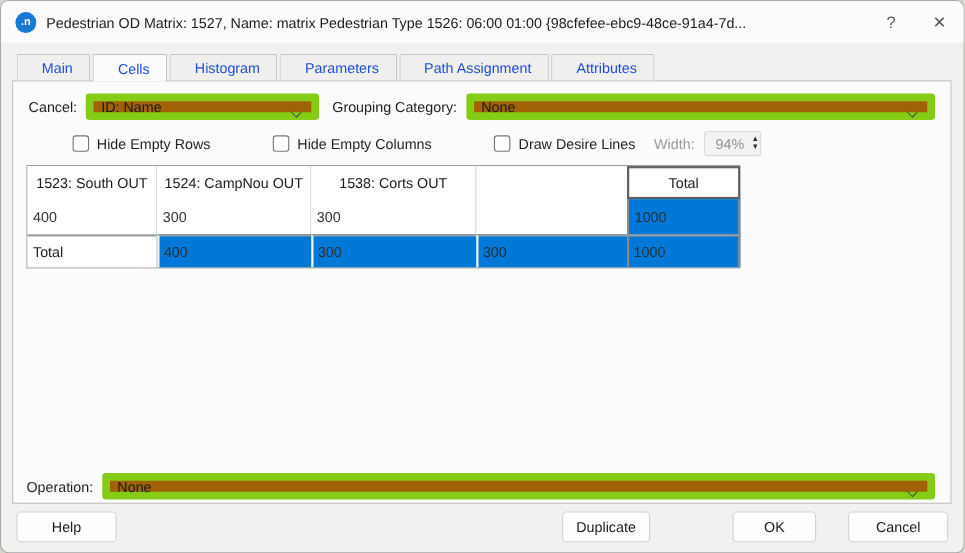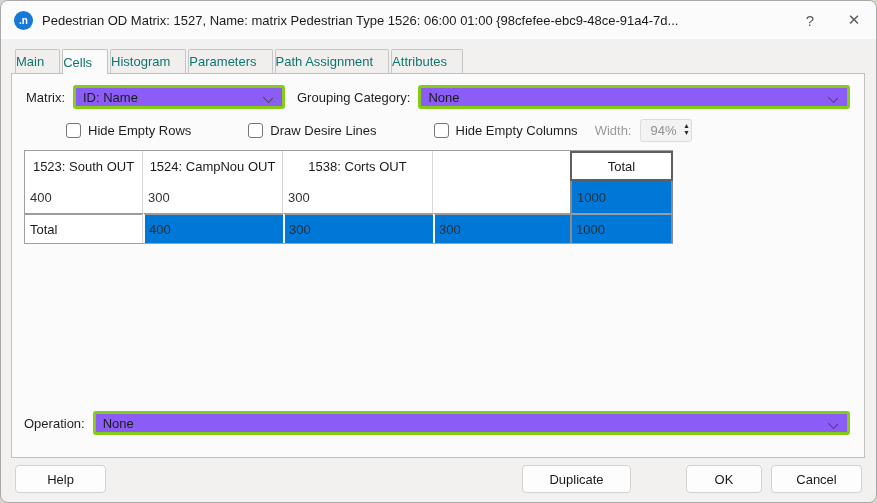--- a/index.html
+++ b/index.html
@@ -15,34 +15,34 @@
               font-size:10px; font-weight:bold; display:flex; align-items:center; justify-content:center;
               margin-right:9px; flex:0 0 auto; }
   .title-text { font-size:13px; color:#1b1b1b; white-space:nowrap; overflow:hidden; flex:1 1 auto; }
   .tb-btn { width:44px; height:38px; display:flex; align-items:center; justify-content:center;
             color:#5a5a5a; flex:0 0 auto; }
   .tb-help { font-size:15px; }
   .tb-close { font-size:15px; }
 
   
   .tabbar { display:flex; align-items:flex-end; margin:9px 0 0 14px; position:relative; z-index:2; height:25px; }
-  .tab { font-size:13px; color:#0f766e; background:#f0efee; border:1px solid #c6c6c6; border-bottom:none;
-         padding:4px 15px 4px 0; margin-right:2px; border-radius:2px 2px 0 0; height:24px; }
+  .tab { font-size:13px; color:#1d4ed8; background:#f0efee; border:1px solid #c6c6c6; border-bottom:none;
+         padding:4px 15px 4px 22px; margin-right:2px; border-radius:2px 2px 0 0; height:24px; }
   .tab.active { background:#fbfbfb; height:25px; padding-top:5px; margin-bottom:-1px; border-color:#c0c0c0; }
 
   
   .frame { position:absolute; left:10px; right:11px; top:72px; height:385px;
            background:#fbfbfb; border:1px solid #c0c0c0; }
 
   .row1 { display:flex; align-items:center; margin:11px 14px 0 14px; height:24px; }
   .row2 { display:flex; align-items:center; margin:10px 14px 0 14px; height:22px; }
   .lbl { font-size:13px; color:#1f1f1f; white-space:nowrap; }
   .lbl-dim { font-size:13px; color:#9a9a9a; white-space:nowrap; }
 
-  .combo { height:24px; background:#8b5cf6; border:3px solid #84cc16; border-radius:3px;
+  .combo { height:24px; background:#a16207; border:7px solid #84cc16; border-radius:3px;
            display:flex; align-items:center; padding-left:7px; font-size:13px; color:#1b1b1b;
            position:relative; }
   .combo .chev { position:absolute; right:10px; top:7px; width:8px; height:8px;
                  border-right:1.6px solid #444; border-bottom:1.6px solid #444;
                  transform:rotate(45deg) scaleY(0.8); transform-origin:center; margin-top:-1px; }
   .combo-headers { width:212px; margin:0 12px 0 8px; }
   .combo-grouping { flex:1 1 auto; margin-left:8px; }
 
   .chk { width:15px; height:15px; border:1px solid #767676; border-radius:3px; background:#fff;
          margin-right:7px; flex:0 0 auto; }
@@ -71,31 +71,31 @@
                display:flex; align-items:center; padding-left:5px; }
   .m-t0 { grid-row:3; grid-column:1; border-top:2px solid #9c9c9c; border-right:1px solid #d6d6d6;
           display:flex; align-items:center; padding-left:5px; color:#1b1b1b; background:#fff; }
   .m-tb { grid-row:3; border-top:2px solid #9c9c9c; background:#0078d7; color:#263037;
           border-left:2px solid #fafafa; display:flex; align-items:center; padding-left:4px; }
   .m-tb-total { grid-row:3; grid-column:5; border-top:2px solid #9c9c9c; background:#0078d7; color:#263037;
                 border-left:2px solid #8a8a8a; border-right:2px solid #8a8a8a;
                 display:flex; align-items:center; padding-left:4px; }
 
   
-  .op-row { position:absolute; left:12px; right:14px; bottom:22px; display:flex; align-items:center; }
+  .op-row { position:absolute; left:12px; right:14px; bottom:3px; display:flex; align-items:center; }
   .combo-op { flex:1 1 auto; margin-left:8px; }
 
   
   .footer { position:absolute; left:0; right:0; bottom:0; height:46px; display:flex;
-            align-items:center; padding:0 14px; }
+            align-items:center; padding:0 14px;gap:20px; }
   .btn { height:28px; background:#fdfdfd; border:1px solid #d2d2d2; border-radius:4px;
          font-size:13px; color:#1a1a1a; display:flex; align-items:center; justify-content:center;
          font-family:inherit; }
   .btn-help { width:91px; }
-  .btn-dup { width:109px; margin-left:auto; }
+  .btn-dup { width:80px; margin-left:auto; }
   .btn-ok { width:76px; margin-left:55px; }
   .btn-cancel { width:91px; margin-left:9px; }
 </style>
 </head>
 <body>
 
 <div class="window">
 
   <div class="titlebar">
     <div class="app-logo">.n</div>
@@ -109,44 +109,44 @@
     <div class="tab active">Cells</div>
     <div class="tab">Histogram</div>
     <div class="tab">Parameters</div>
     <div class="tab">Path Assignment</div>
     <div class="tab">Attributes</div>
   </div>
 
   <div class="frame">
 
     <div class="row1">
-      <span class="lbl">Matrix:</span>
+      <span class="lbl">Cancel:</span>
       <div class="combo combo-headers">
         <span>ID: Name</span>
         <span class="chev"></span>
       </div>
       <span class="lbl">Grouping Category:</span>
       <div class="combo combo-grouping">
         <span>None</span>
         <span class="chev"></span>
       </div>
     </div>
 
     <div class="row2">
       <div class="chk-item">
         <span class="chk"></span>
         <span class="lbl">Hide Empty Rows</span>
       </div>
       <div class="chk-item">
         <span class="chk"></span>
-        <span class="lbl">Draw Desire Lines</span>
+        <span class="lbl">Hide Empty Columns</span>
       </div>
       <div class="chk-item">
         <span class="chk"></span>
-        <span class="lbl">Hide Empty Columns</span>
+        <span class="lbl">Draw Desire Lines</span>
       </div>
       <span class="lbl-dim">Width:</span>
       <div class="spinbox">
         <span class="spin-val">94%</span>
         <span class="spin-arrows">
           <span>▴</span>
           <span>▾</span>
         </span>
       </div>
     </div>

